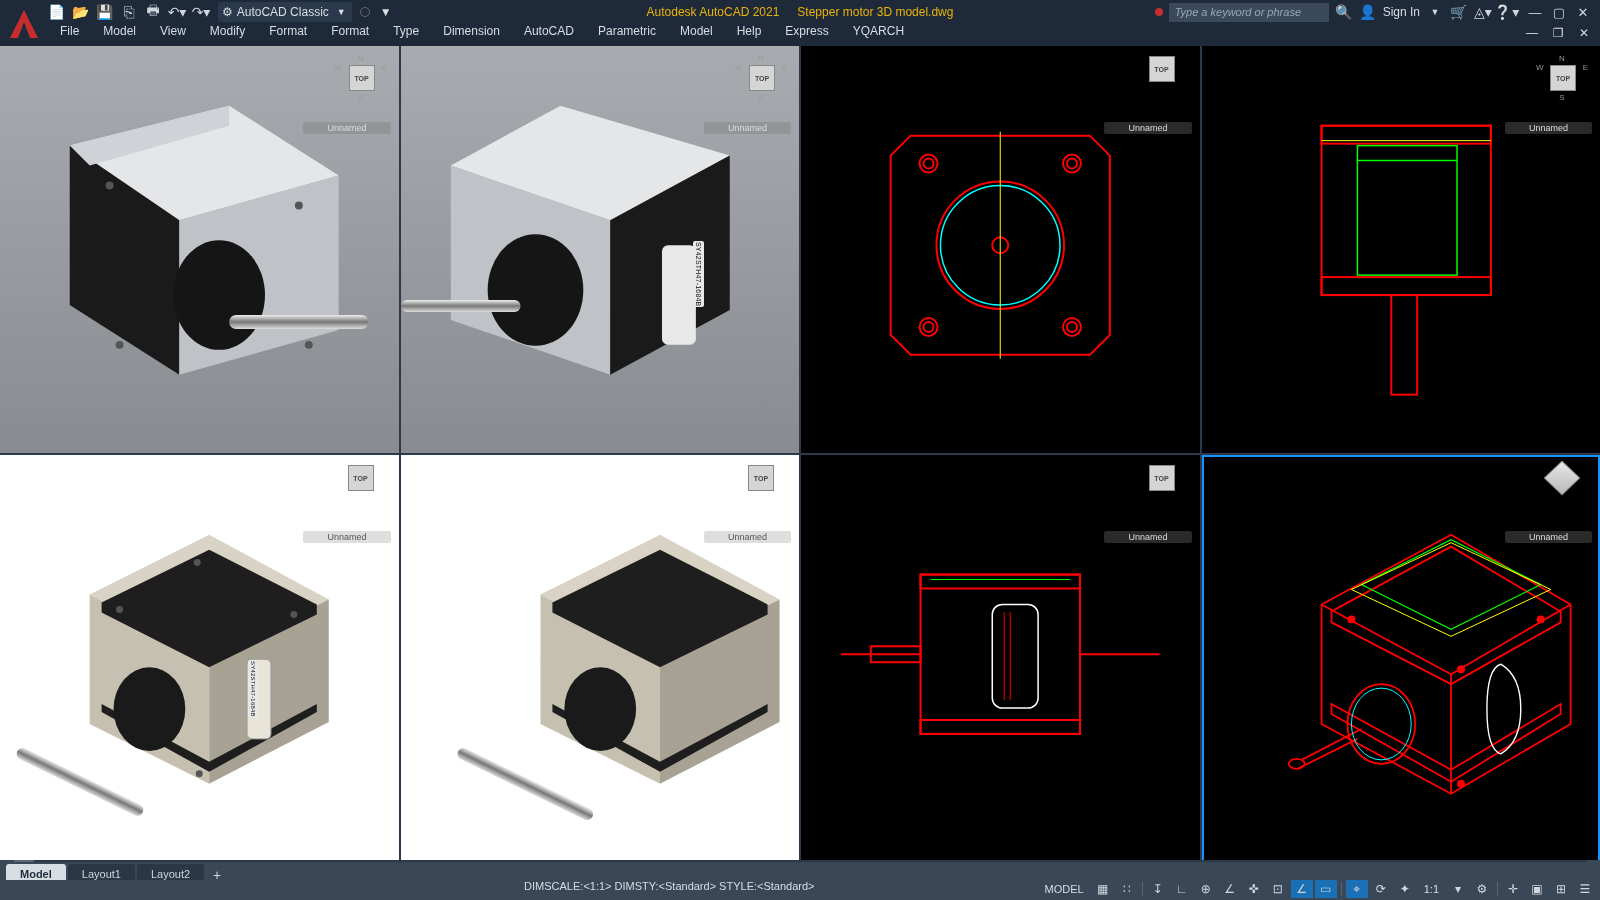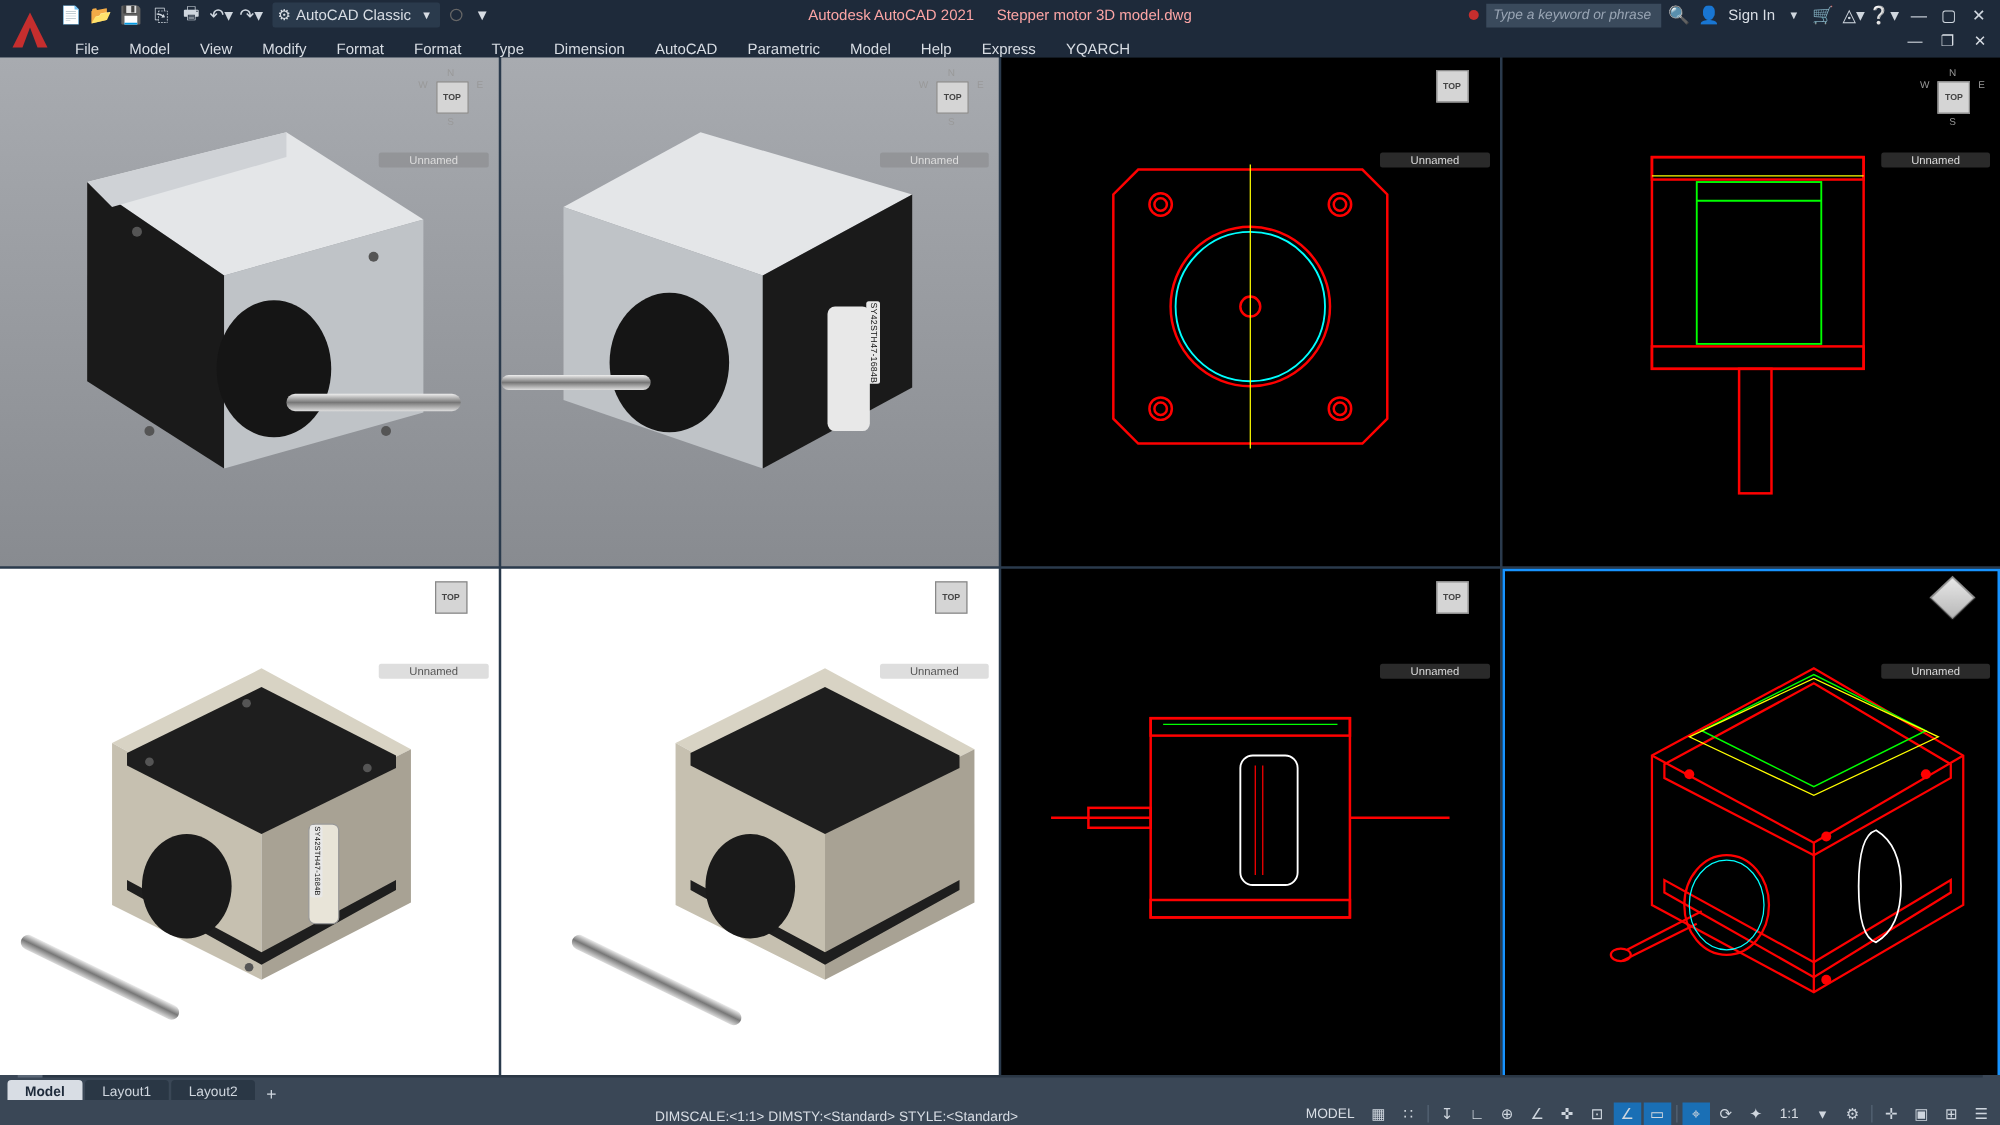--- a/index.html
+++ b/index.html
@@ -9,30 +9,30 @@
 #titlebar{height:24px;background:#1e2a3a;display:flex;align-items:center;position:relative}
 #app-logo{width:40px;height:40px;position:absolute;left:4px;top:4px;z-index:10}
 #app-logo svg{width:40px;height:40px}
 .qat{display:flex;align-items:center;gap:6px;margin-left:48px}
 .qat span{display:inline-flex;align-items:center;justify-content:center;width:18px;height:18px;color:#cfd6de;font-size:14px}
 .ws-sel{display:flex;align-items:center;height:20px;margin-left:8px;padding:0 6px 0 4px;background:#2a3a4c;border-radius:2px;gap:4px}
 .ws-sel .gear{font-size:12px}
 .ws-sel .dd{font-size:9px;margin-left:4px}
 .ws-led{width:10px;height:10px;border-radius:50%;border:1px solid #666;margin-left:8px}
 .title-center{position:absolute;left:0;right:0;display:flex;justify-content:center;gap:18px;pointer-events:none}
-.title-center span{color:#fca5a5}
+.title-center span{color:#eab308}
 .title-right{margin-left:auto;display:flex;align-items:center;gap:6px;padding-right:6px}
 .search-led{width:8px;height:8px;border-radius:50%;background:#c62e2e}
-.search-box{width:140px;height:19px;background:#3a4a5c;color:#9aa6b5;font-style:italic;display:flex;align-items:center;padding:0 6px;font-size:11px}
+.search-box{width:160px;height:19px;background:#3a4a5c;color:#9aa6b5;font-style:italic;display:flex;align-items:center;padding:0 6px;font-size:11px}
 .tb-ico{width:18px;height:18px;display:inline-flex;align-items:center;justify-content:center;color:#cfd6de;font-size:14px}
 .win-ctrl{display:flex;gap:2px;margin-left:2px}
 .win-ctrl span{width:22px;height:18px;display:inline-flex;align-items:center;justify-content:center;color:#cfd6de;font-size:13px}
 
 
-#menubar{height:22px;background:#1e2a3a;display:flex;align-items:flex-end;padding-left:48px;position:relative}
+#menubar{height:22px;background:#1e2a3a;display:flex;align-items:flex-start;padding-left:48px;position:relative}
 #menubar span{padding:0 12px;color:#d8dde4;font-size:12px}
 .doc-ctrl{position:absolute;right:4px;top:2px;display:flex;gap:2px}
 .doc-ctrl span{width:16px;height:14px;display:inline-flex;align-items:center;justify-content:center;color:#cfd6de;font-size:10px}
 
 
 #drawing{position:absolute;left:0;top:46px;right:0;bottom:38px;background:#000}
 .vp-grid{display:grid;grid-template-columns:repeat(4,1fr);grid-template-rows:repeat(2,1fr);gap:2px;width:100%;height:100%;background:#2a3a4c}
 .vp{position:relative;background:#000;overflow:hidden}
 .vp.active{outline:2px solid #1793ff;outline-offset:-2px}
 
@@ -54,21 +54,21 @@
 #hscroll .track{flex:1;height:10px;background:#2a3745;position:relative}
 #hscroll .thumb{position:absolute;left:0;width:20px;height:10px;background:#5a6776}
 
 
 #tabs{position:absolute;left:0;right:0;bottom:16px;height:22px;background:#3a4756;display:flex;align-items:flex-end;padding-left:6px}
 #tabs .tab{height:20px;padding:0 14px;display:flex;align-items:center;background:#2a3745;color:#cfd6de;border-radius:3px 3px 0 0;margin-right:2px;font-size:11px}
 #tabs .tab.active{background:#d8dde4;color:#1e2a3a;font-weight:600}
 #tabs .plus{width:22px;height:18px;display:flex;align-items:center;justify-content:center;color:#cfd6de;font-size:14px}
 
 
-#status{position:absolute;left:0;right:0;bottom:0;height:20px;background:#3a4756;display:flex;align-items:flex-end;font-size:11px;color:#d8dde4}
+#status{position:absolute;left:0;right:0;bottom:0;height:20px;background:#3a4756;display:flex;align-items:flex-start;font-size:11px;color:#d8dde4}
 #status .mid{position:absolute;left:50%;transform:translateX(-95%);white-space:nowrap}
 #status .right{margin-left:auto;display:flex;align-items:center;gap:2px;padding-right:4px}
 .sb-btn{width:22px;height:18px;display:flex;align-items:center;justify-content:center;color:#cfd6de;font-size:12px}
 .sb-btn.on{background:#1a6fb5}
 .sb-txt{padding:0 6px}
 .sb-sep{width:1px;height:14px;background:#556575;margin:0 2px}
 
 
 .plate{position:absolute;background:#e8e8e8;color:#111;font-size:7px;padding:1px 2px;font-family:Arial;letter-spacing:.2px;writing-mode:vertical-rl;border-radius:2px}
 </style>

